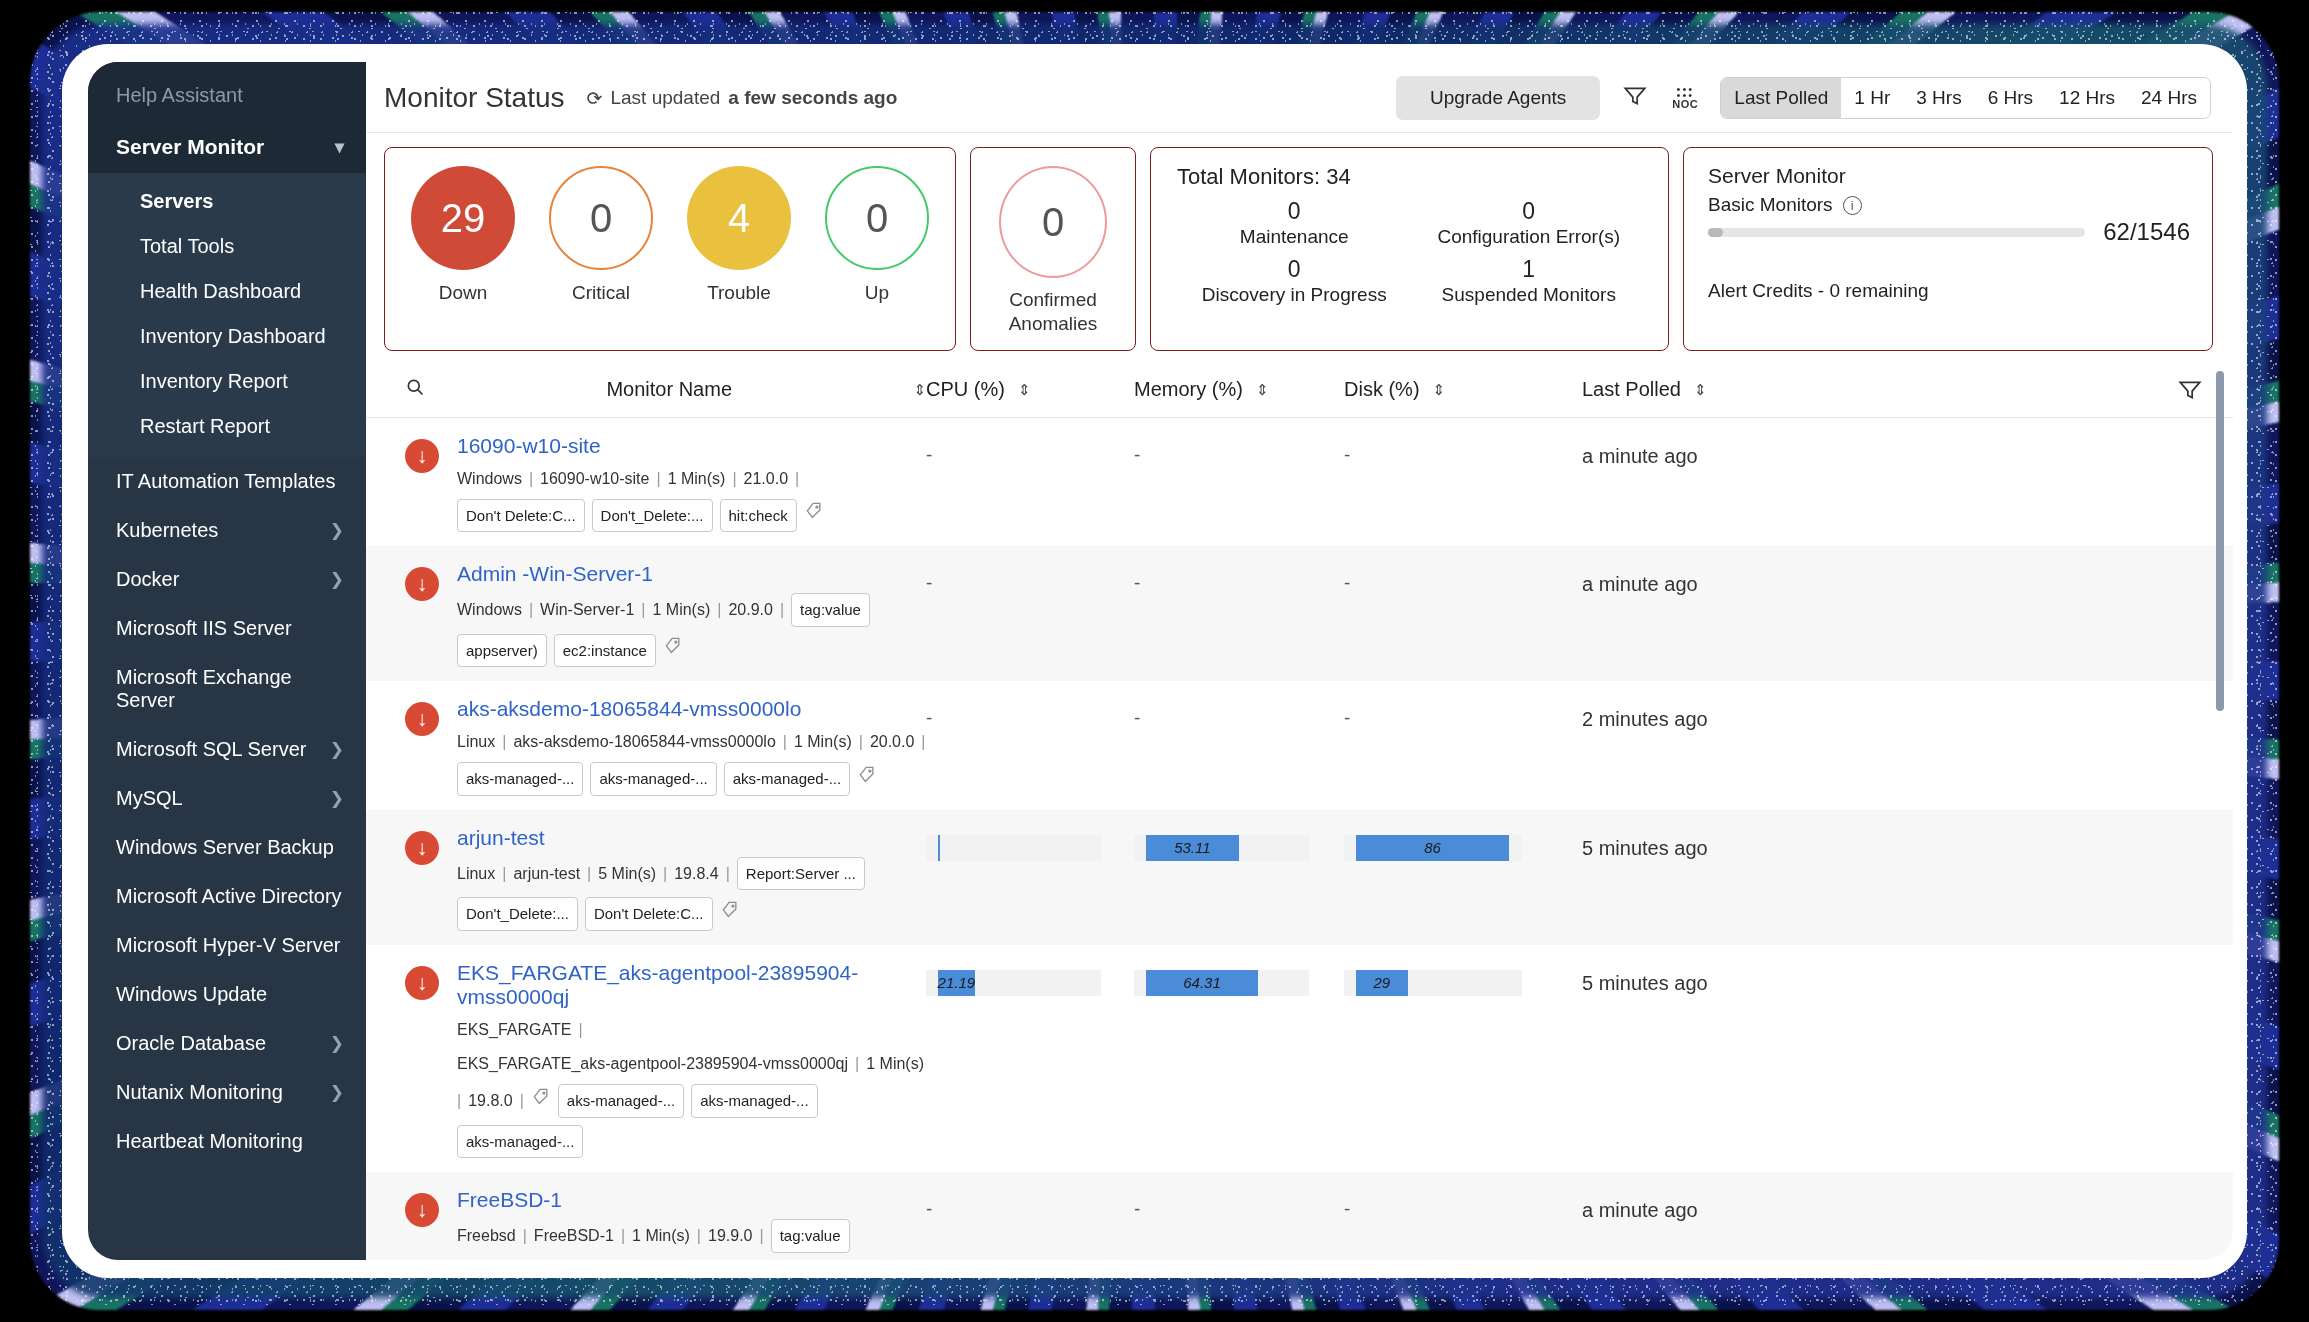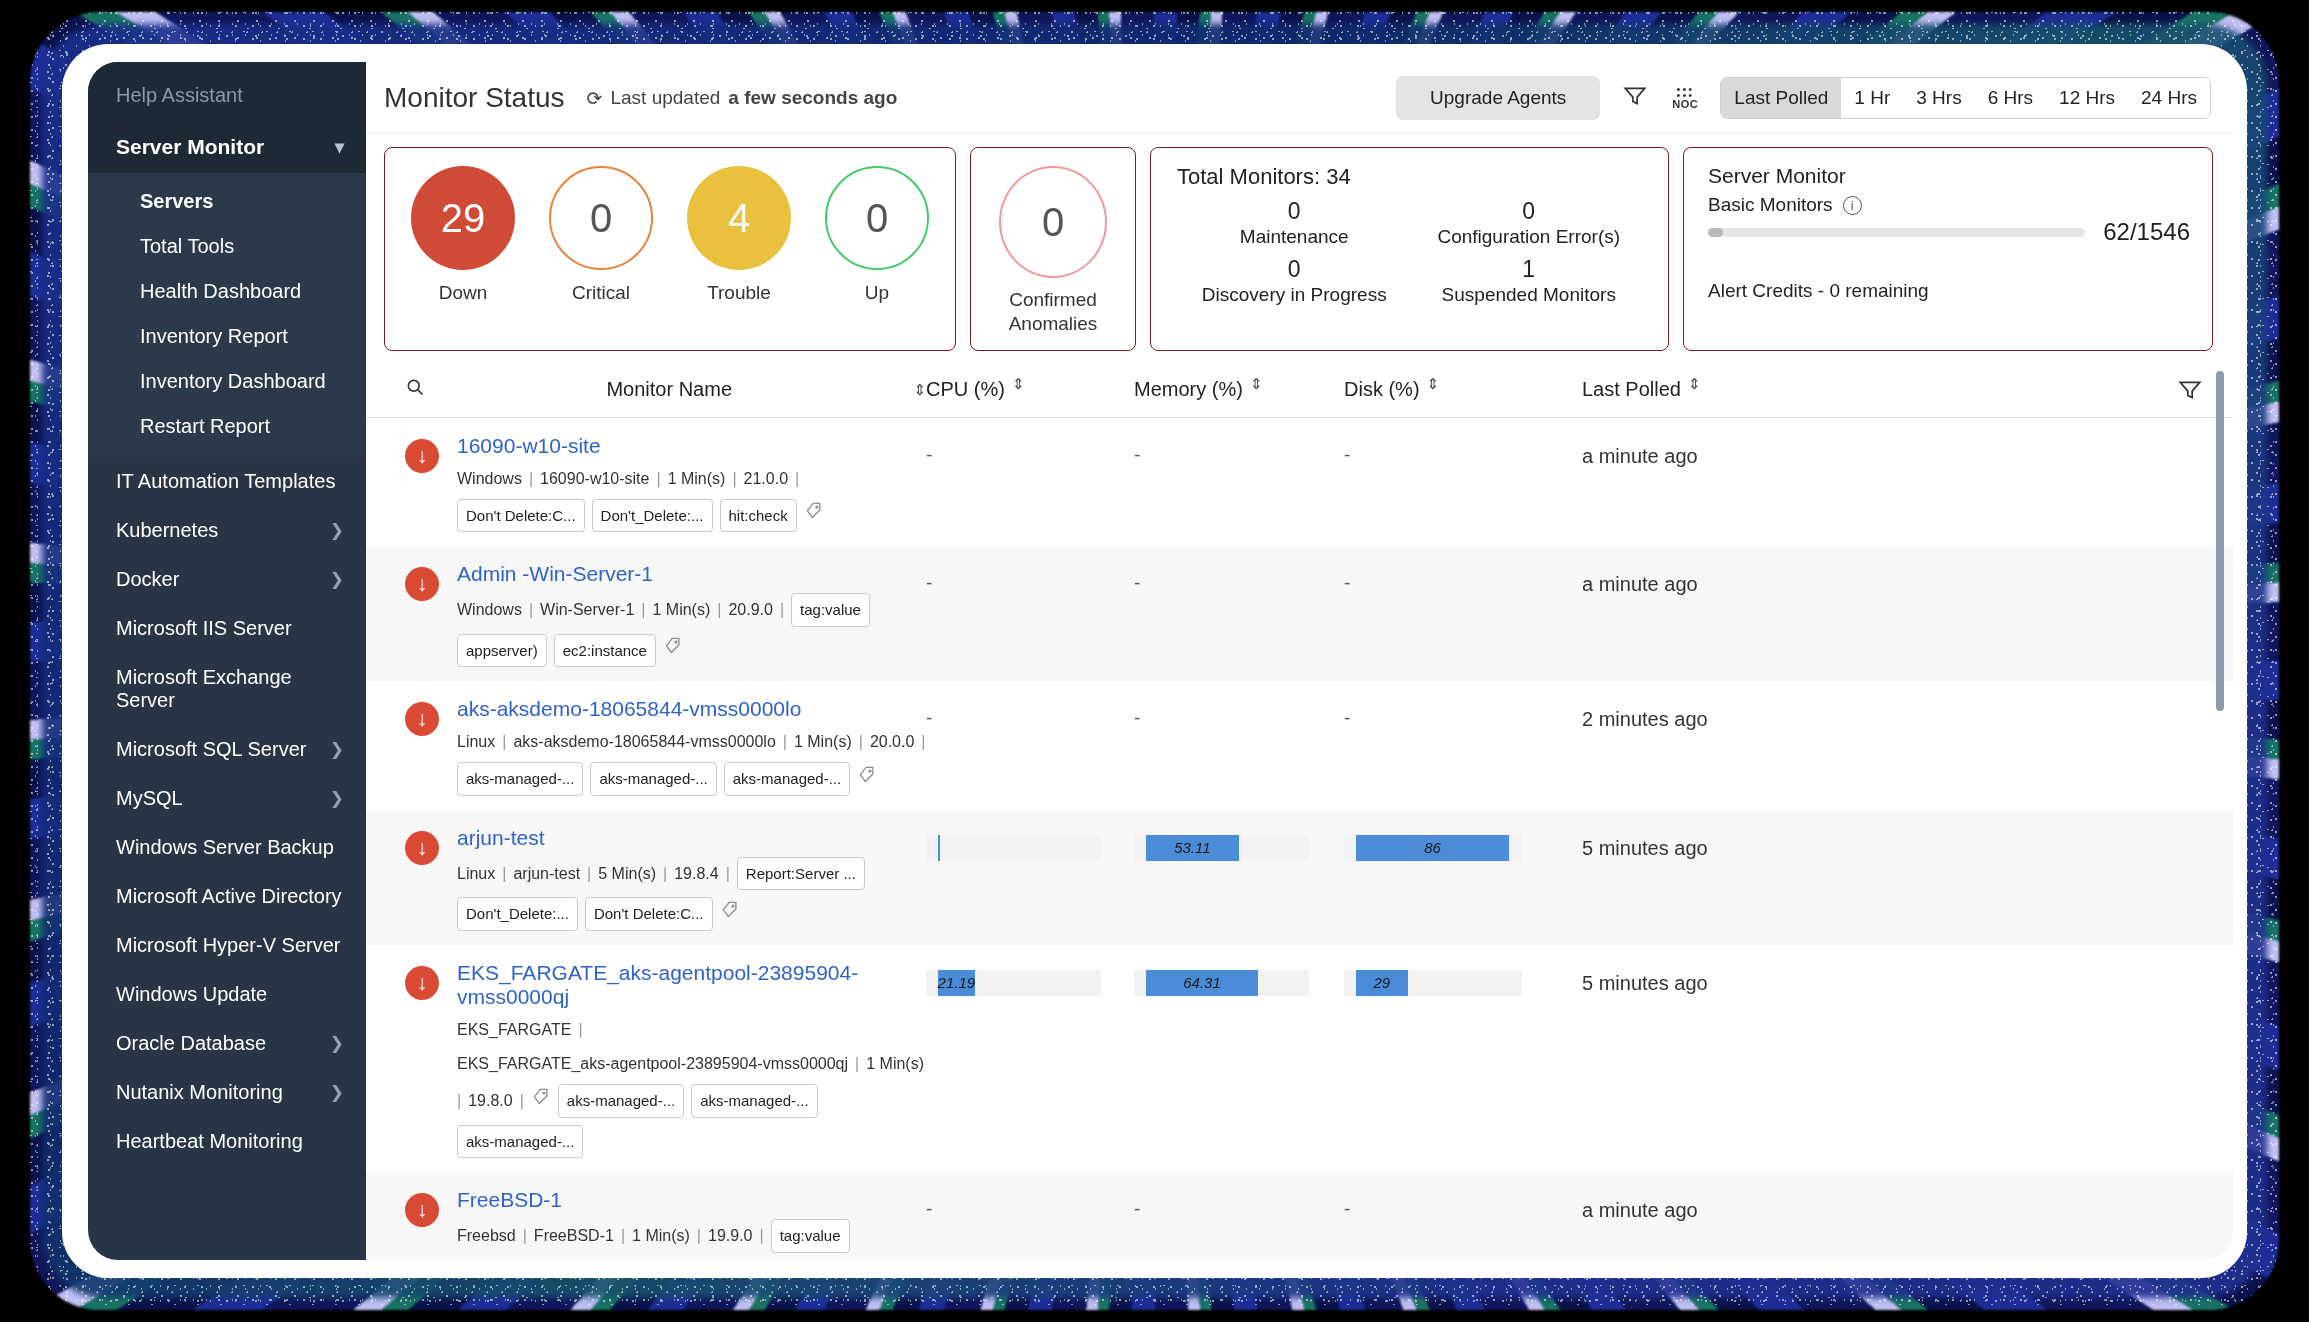--- a/index.html
+++ b/index.html
@@ -129,21 +129,21 @@
   .qnum { font-size:24px; color:#222; }
   .credits { margin-top:34px; font-size:19px; color:#222; }
   .iinfo { display:inline-flex; width:19px; height:19px; border:1.6px solid #555;
            border-radius:50%; align-items:center; justify-content:center;
            font-size:13px; color:#555; font-style:normal; }
 
   
   .tbl-wrap { flex:1; overflow:hidden; position:relative; }
   .thead { display:flex; align-items:center; border-bottom:1px solid #e4e4e4;
            padding:14px 0 14px 0; }
-  .th { font-size:20px; color:#222; display:flex; gap:7px; }
+  .th { font-size:20px; color:#222; display:flex; align-items:center; gap:13px; }
   .sortic { font-size:15px; color:#444; line-height:.8; }
   .c-name { flex:0 0 560px; padding-left:39px; display:flex;
             align-items:center; gap:18px;justify-content:space-between; }
   .c-cpu { flex:0 0 208px; }
   .c-mem { flex:0 0 210px; }
   .c-disk { flex:0 0 220px; }
   .c-poll { flex:0 0 280px; padding-left:18px; }
   .c-act { flex:1; display:flex; justify-content:flex-end; padding-right:30px; }
 
   .rows { position:relative; }
@@ -194,22 +194,22 @@
         <div class="side-help">Help Assistant</div>
         <div class="side-head">
           <span>Server Monitor</span>
           <span class="chev">▾</span>
         </div>
       </div>
       <div class="sub" id="sub-items">
           <div class="item active">Servers</div>
           <div class="item">Total Tools</div>
           <div class="item">Health Dashboard</div>
+          <div class="item">Inventory Dashboard</div>
           <div class="item">Inventory Report</div>
-          <div class="item">Inventory Dashboard</div>
           <div class="item">Restart Report</div>
         </div>
       <div id="groups">
           <div class="grp">
      <span>IT Automation Templates</span>
 
    </div>
           <div class="grp">
      <span>Kubernetes</span>
      <span class="chev">❯</span>

